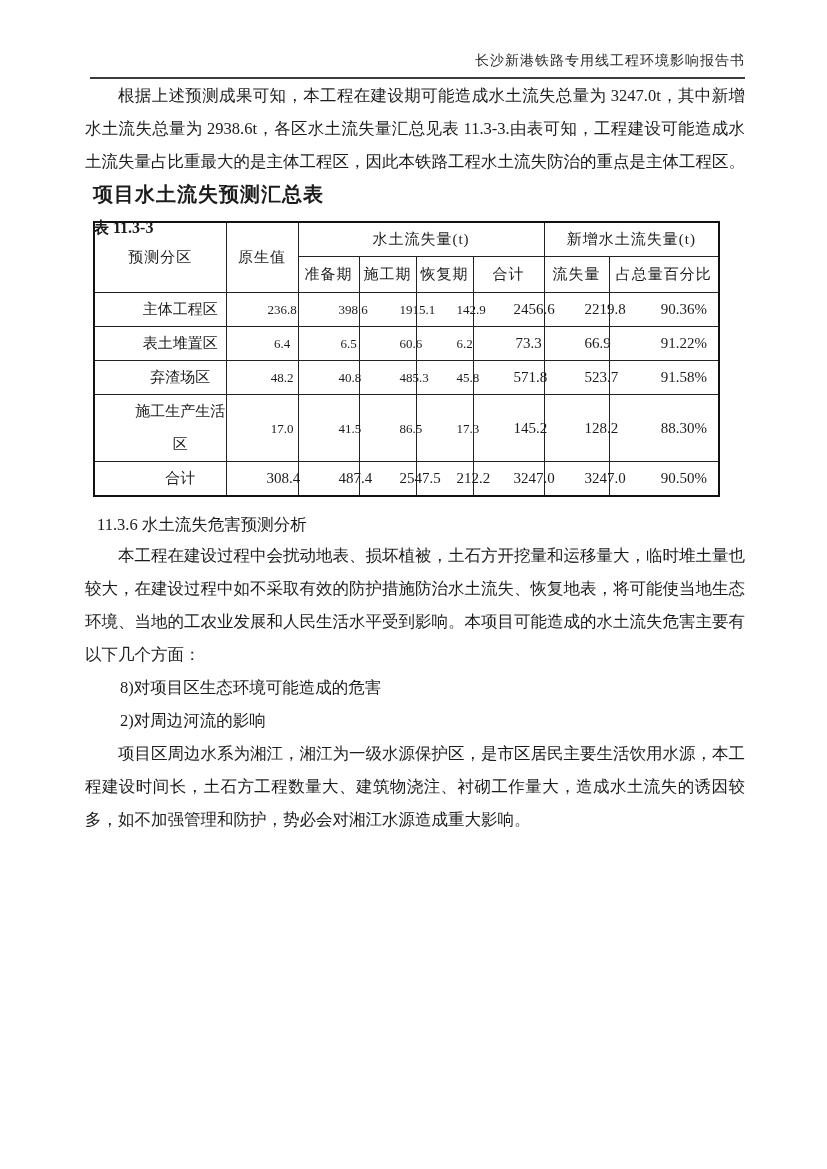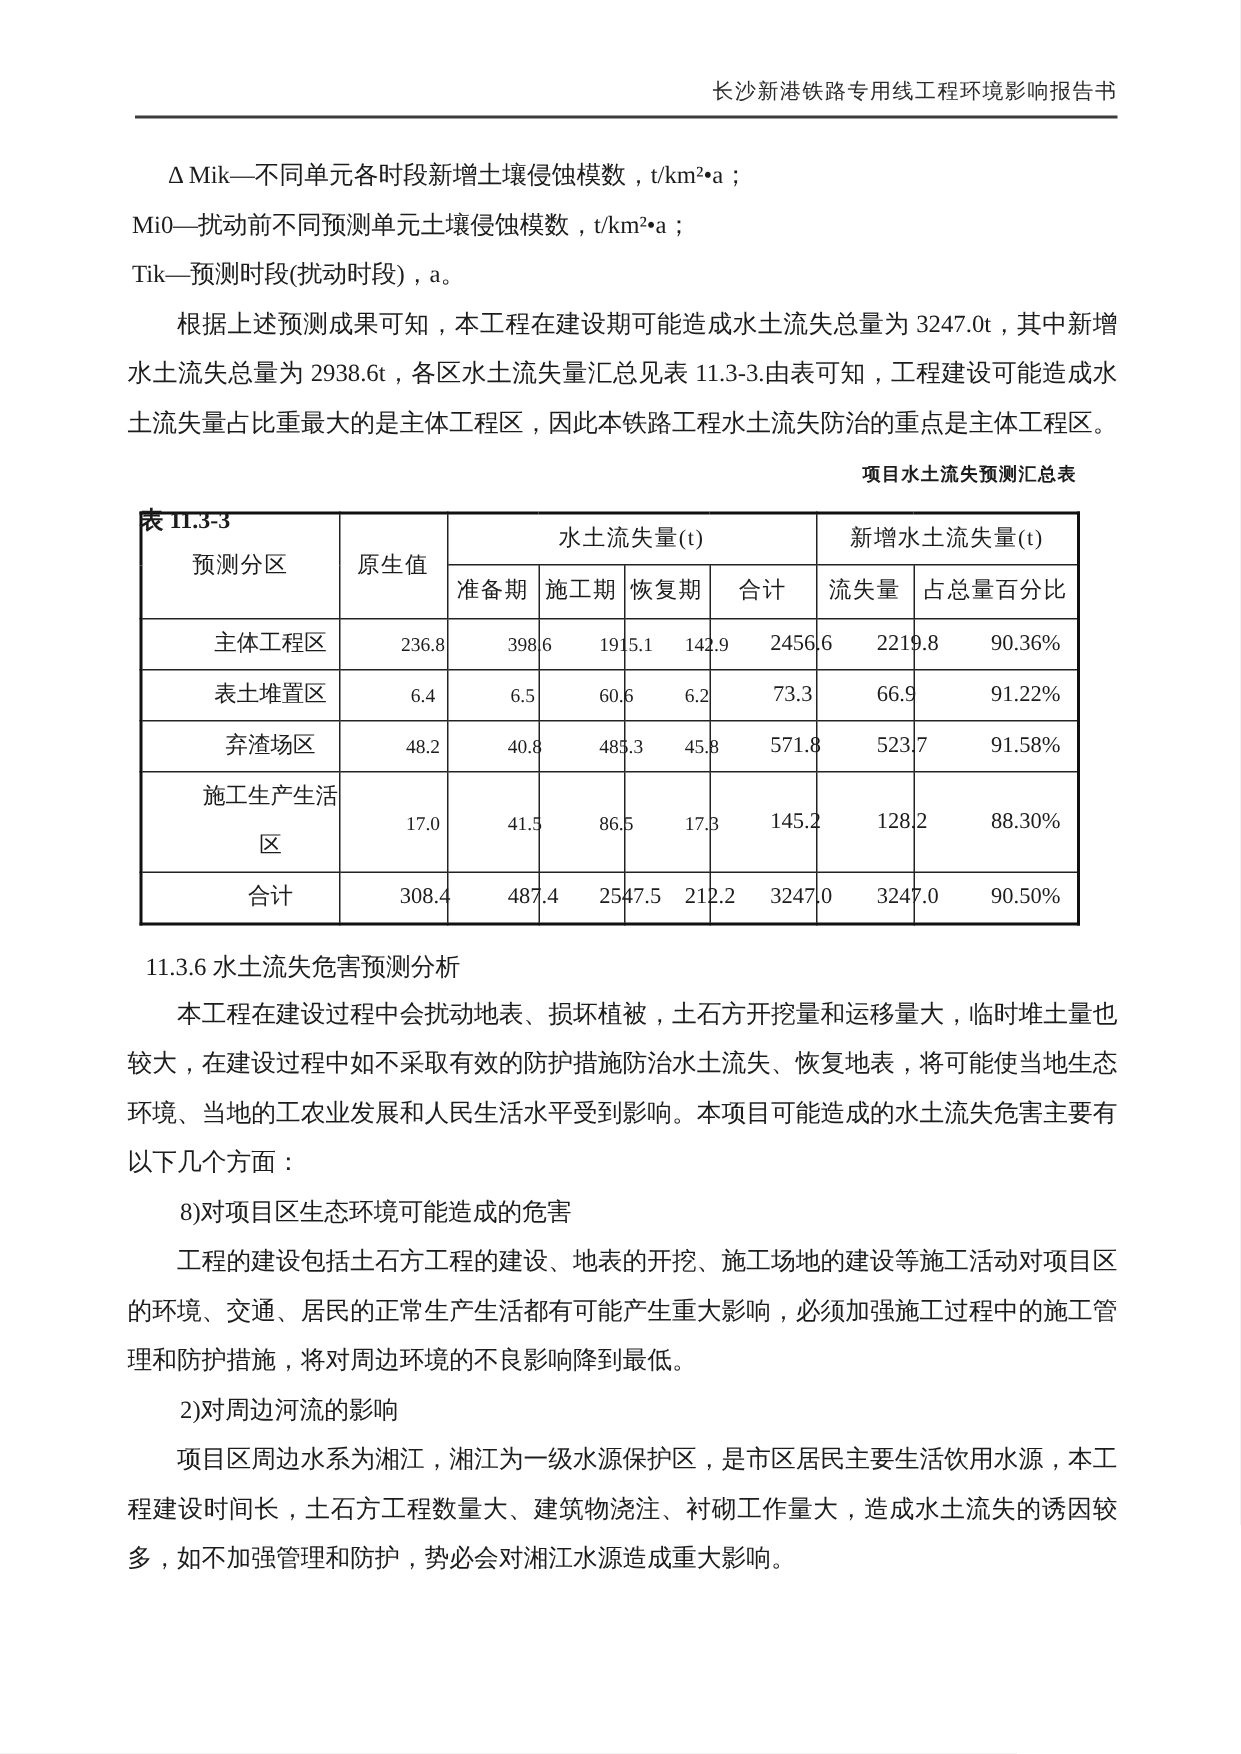--- a/index.html
+++ b/index.html
@@ -48,24 +48,24 @@
     width: 625px;
     line-height: 22px;
     height: 22px;
   }
   .caption-label {
     position: absolute; left: 0; top: 0;
     font-weight: bold; font-size: 16px; margin-top: 32px;
   }
   .caption-title {
     display: block;
-    text-align: right;
+    text-align: left;
     font-weight: bold;
-    font-size: 12px;
-    font-family: Liberation Sans, sans-serif;
+    font-size: 20px;
+    font-family: Liberation Mono, monospace;
     letter-spacing: 1px;
   }
   table.soil-table {
     margin-top: 14px;
     margin-left: 8px;
     width: 625px;
     border-collapse: collapse;
     border: 2px solid #111;
     table-layout: fixed;
   }
@@ -98,25 +98,20 @@
 <body>
 
 <div class="page">
 
   <div class="header">
     <span>长沙新港铁路专用线工程环境影响报告书</span>
   </div>
 
   <div class="content">
 
-    <div class="defs">
-      <div class="def-line-1">Δ Mik—不同单元各时段新增土壤侵蚀模数，t/km²•a；</div>
-      <div class="def-line-2">Mi0—扰动前不同预测单元土壤侵蚀模数，t/km²•a；</div>
-      <div class="def-line-3">Tik—预测时段(扰动时段)，a。</div>
-    </div>
 
     <p class="para">根据上述预测成果可知，本工程在建设期可能造成水土流失总量为 3247.0t，其中新增水土流失总量为 2938.6t，各区水土流失量汇总见表 11.3-3.由表可知，工程建设可能造成水土流失量占比重最大的是主体工程区，因此本铁路工程水土流失防治的重点是主体工程区。</p>
 
     <div class="table-caption">
       <span class="caption-label">表 11.3-3</span>
       <span class="caption-title">项目水土流失预测汇总表</span>
     </div>
 
     <table class="soil-table">
       <colgroup>
@@ -195,20 +190,19 @@
           <td>3247.0</td>
           <td>3247.0</td>
           <td>90.50%</td>
         </tr>
       </tbody>
     </table>
 
     <h3 class="section-heading h1136">11.3.6 水土流失危害预测分析</h3>
     <p class="para">本工程在建设过程中会扰动地表、损坏植被，土石方开挖量和运移量大，临时堆土量也较大，在建设过程中如不采取有效的防护措施防治水土流失、恢复地表，将可能使当地生态环境、当地的工农业发展和人民生活水平受到影响。本项目可能造成的水土流失危害主要有以下几个方面：</p>
     <p class="sub-heading">8)对项目区生态环境可能造成的危害</p>
-    <p class="para">工程的建设包括土石方工程的建设、地表的开挖、施工场地的建设等施工活动对项目区的环境、交通、居民的正常生产生活都有可能产生重大影响，必须加强施工过程中的施工管理和防护措施，将对周边环境的不良影响降到最低。</p>
     <p class="sub-heading">2)对周边河流的影响</p>
     <p class="para">项目区周边水系为湘江，湘江为一级水源保护区，是市区居民主要生活饮用水源，本工程建设时间长，土石方工程数量大、建筑物浇注、衬砌工作量大，造成水土流失的诱因较多，如不加强管理和防护，势必会对湘江水源造成重大影响。</p>
 
   </div>
 
 
 </div>
 
 </body></html>

